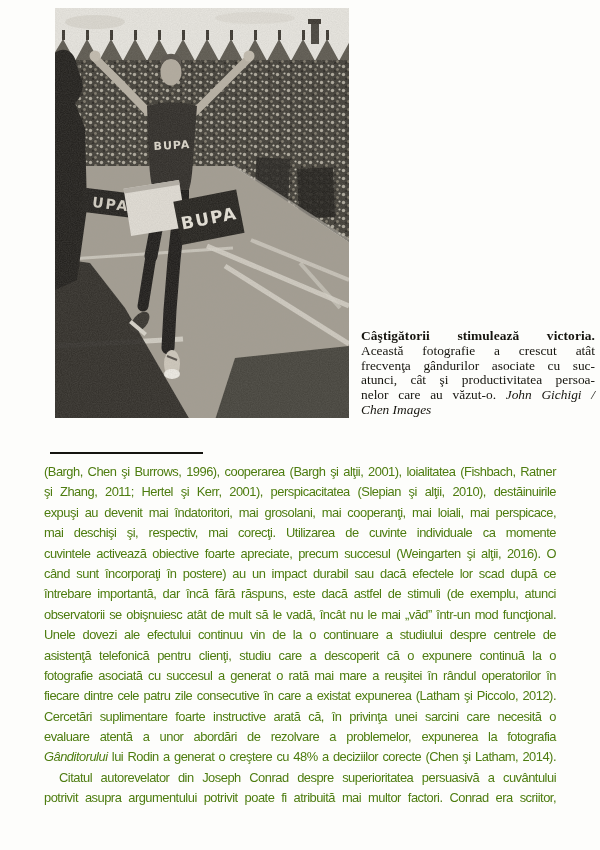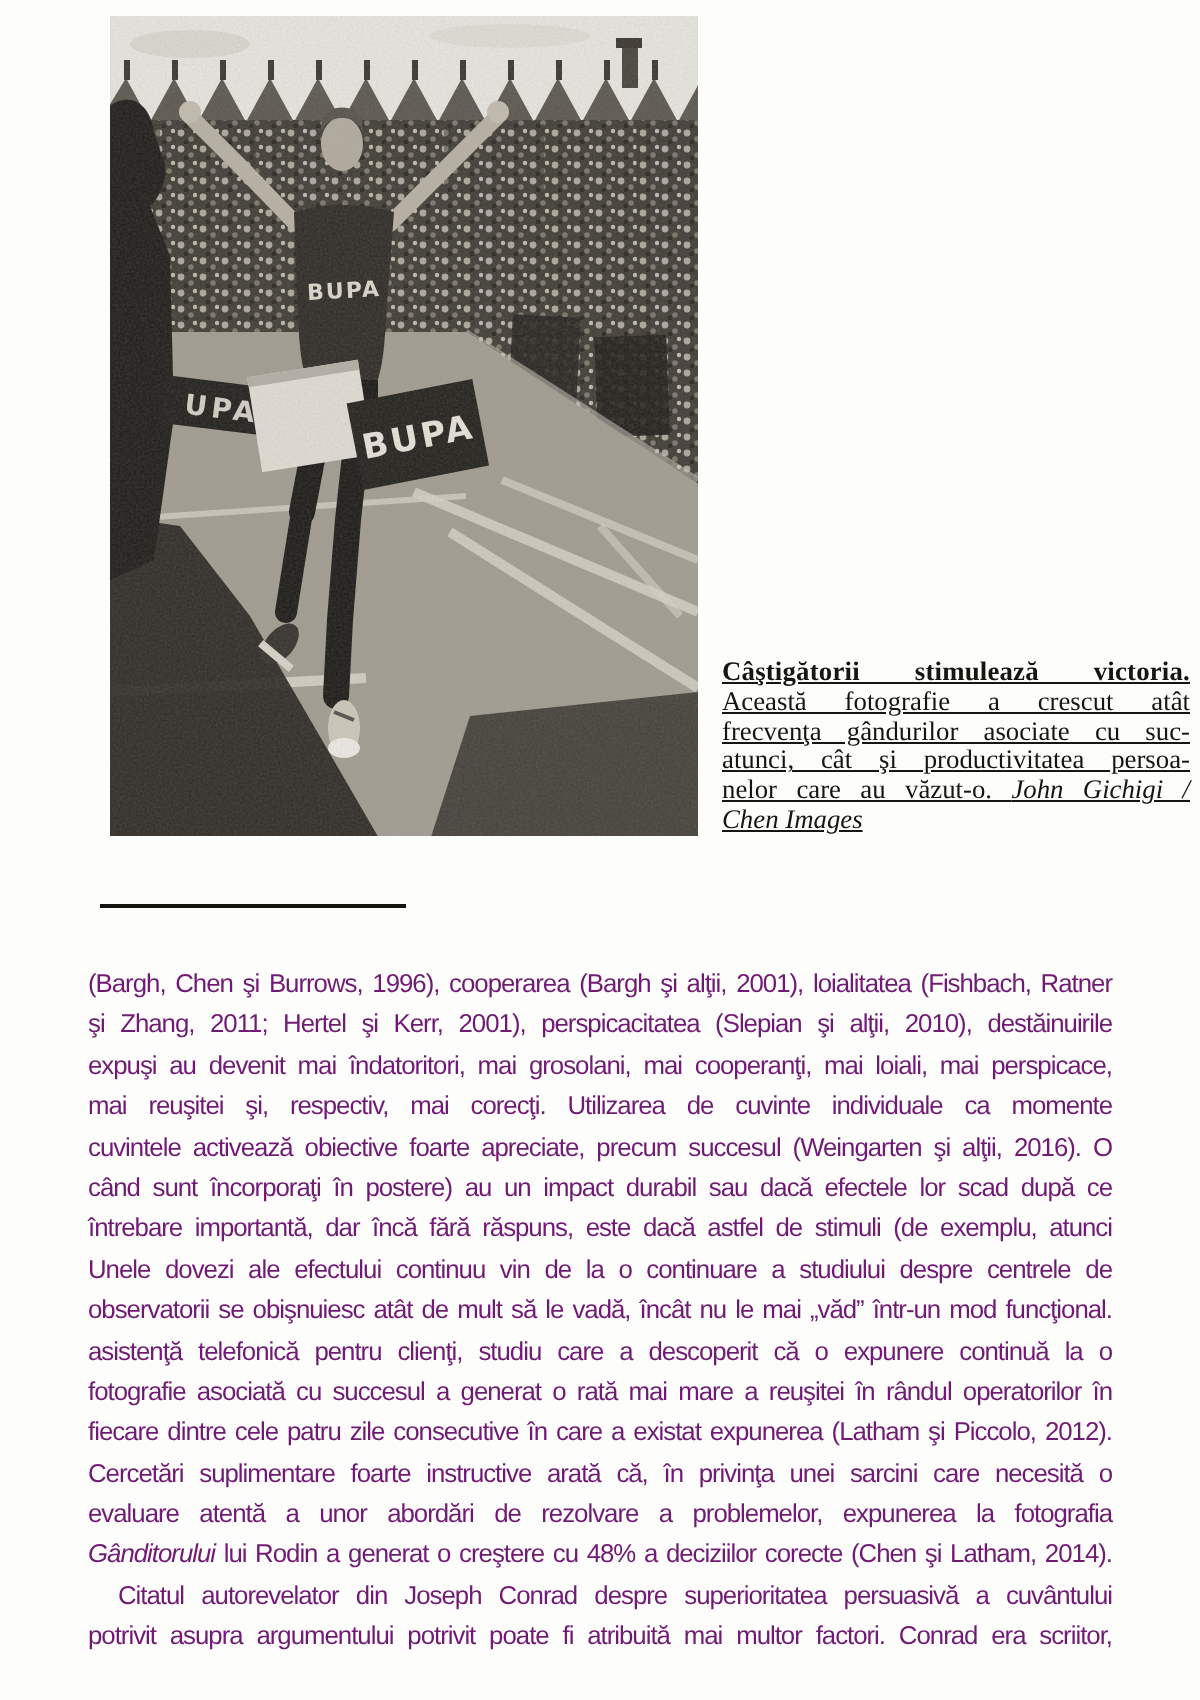--- a/index.html
+++ b/index.html
@@ -16,33 +16,33 @@
   .photo-wrap svg{display:block;width:294px;height:410px;}
 
   
   .caption{
     position:absolute;left:361px;top:329px;width:234px;
     font-family:"Liberation Serif", serif;
     font-size:13.4px;color:#16150f;
   }
   .cap-line{
     white-space:nowrap;height:14.8px;line-height:14.8px;
-    text-align:justify;text-align-last:justify;text-decoration:underline;
+    text-align:justify;text-align-last:justify;
   }
   .cap-line.cap-last{text-align-last:left;}
   .cap-line b{font-weight:bold;letter-spacing:.1px;}
   .cap-line i{font-style:italic;}
 
   
   .rule{position:absolute;left:50px;top:452px;width:153px;height:2px;background:#15140f;}
 
   
   .body-text{
-    position:absolute;left:44px;top:482px;width:512px;
-    font-size:12.9px;letter-spacing:-0.5px;color:#701a75;
+    position:absolute;left:44px;top:462px;width:512px;
+    font-size:12.9px;letter-spacing:-0.5px;color:#4d7c0f;
   }
   .body-line{
     white-space:nowrap;height:20.4px;line-height:20.4px;
     text-align:justify;text-align-last:justify;
   }
   .body-line.indent{padding-left:15px;}
   .body-line i{font-style:italic;}
 </style>
 </head>
 <body>
@@ -157,26 +157,26 @@
       <div class="cap-line">nelor care au văzut-o. <i>John Gichigi /</i></div>
       <div class="cap-line cap-last"><i>Chen Images</i></div>
     </div>
 
   <div class="rule"></div>
 
   <div class="body-text" id="body-paragraphs">
       <div class="body-line">(Bargh, Chen şi Burrows, 1996), cooperarea (Bargh şi alţii, 2001), loialitatea (Fishbach, Ratner</div>
       <div class="body-line">şi Zhang, 2011; Hertel şi Kerr, 2001), perspicacitatea (Slepian şi alţii, 2010), destăinuirile</div>
       <div class="body-line">expuşi au devenit mai îndatoritori, mai grosolani, mai cooperanţi, mai loiali, mai perspicace,</div>
-      <div class="body-line">mai reuşitei şi, respectiv, mai corecţi. Utilizarea de cuvinte individuale ca momente</div>
+      <div class="body-line">mai deschişi şi, respectiv, mai corecţi. Utilizarea de cuvinte individuale ca momente</div>
       <div class="body-line">cuvintele activează obiective foarte apreciate, precum succesul (Weingarten şi alţii, 2016). O</div>
       <div class="body-line">când sunt încorporaţi în postere) au un impact durabil sau dacă efectele lor scad după ce</div>
       <div class="body-line">întrebare importantă, dar încă fără răspuns, este dacă astfel de stimuli (de exemplu, atunci</div>
+      <div class="body-line">observatorii se obişnuiesc atât de mult să le vadă, încât nu le mai „văd” într-un mod funcţional.</div>
       <div class="body-line">Unele dovezi ale efectului continuu vin de la o continuare a studiului despre centrele de</div>
-      <div class="body-line">observatorii se obişnuiesc atât de mult să le vadă, încât nu le mai „văd” într-un mod funcţional.</div>
       <div class="body-line">asistenţă telefonică pentru clienţi, studiu care a descoperit că o expunere continuă la o</div>
       <div class="body-line">fotografie asociată cu succesul a generat o rată mai mare a reuşitei în rândul operatorilor în</div>
       <div class="body-line">fiecare dintre cele patru zile consecutive în care a existat expunerea (Latham şi Piccolo, 2012).</div>
       <div class="body-line">Cercetări suplimentare foarte instructive arată că, în privinţa unei sarcini care necesită o</div>
       <div class="body-line">evaluare atentă a unor abordări de rezolvare a problemelor, expunerea la fotografia</div>
       <div class="body-line"><i>Gânditorului</i> lui Rodin a generat o creştere cu 48% a deciziilor corecte (Chen şi Latham, 2014).</div>
       <div class="body-line indent">Citatul autorevelator din Joseph Conrad despre superioritatea persuasivă a cuvântului</div>
       <div class="body-line">potrivit asupra argumentului potrivit poate fi atribuită mai multor factori. Conrad era scriitor,</div>
     </div>
 

